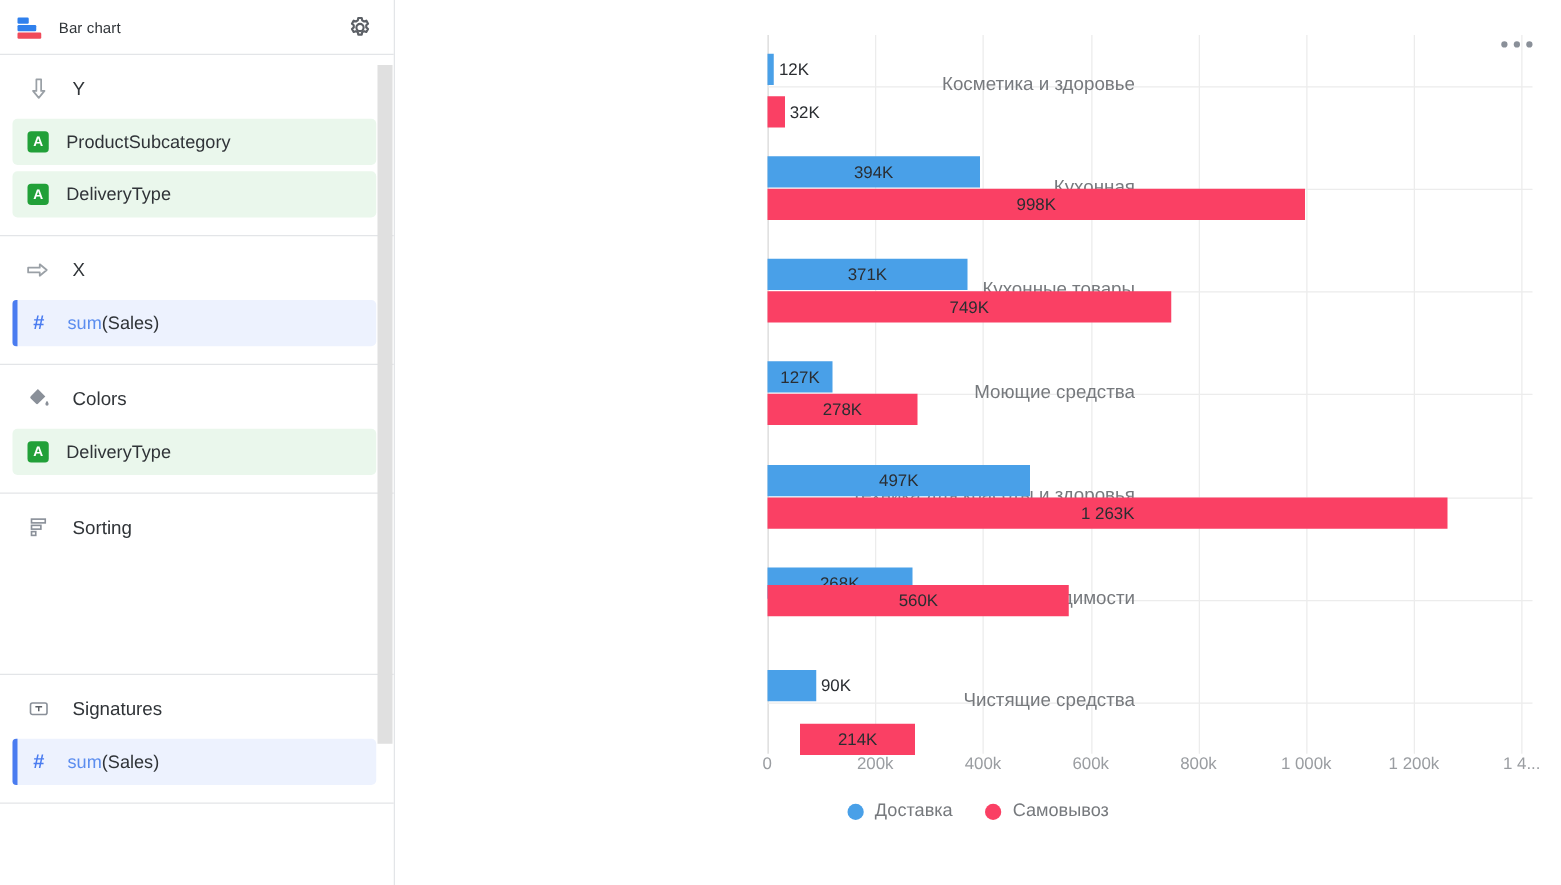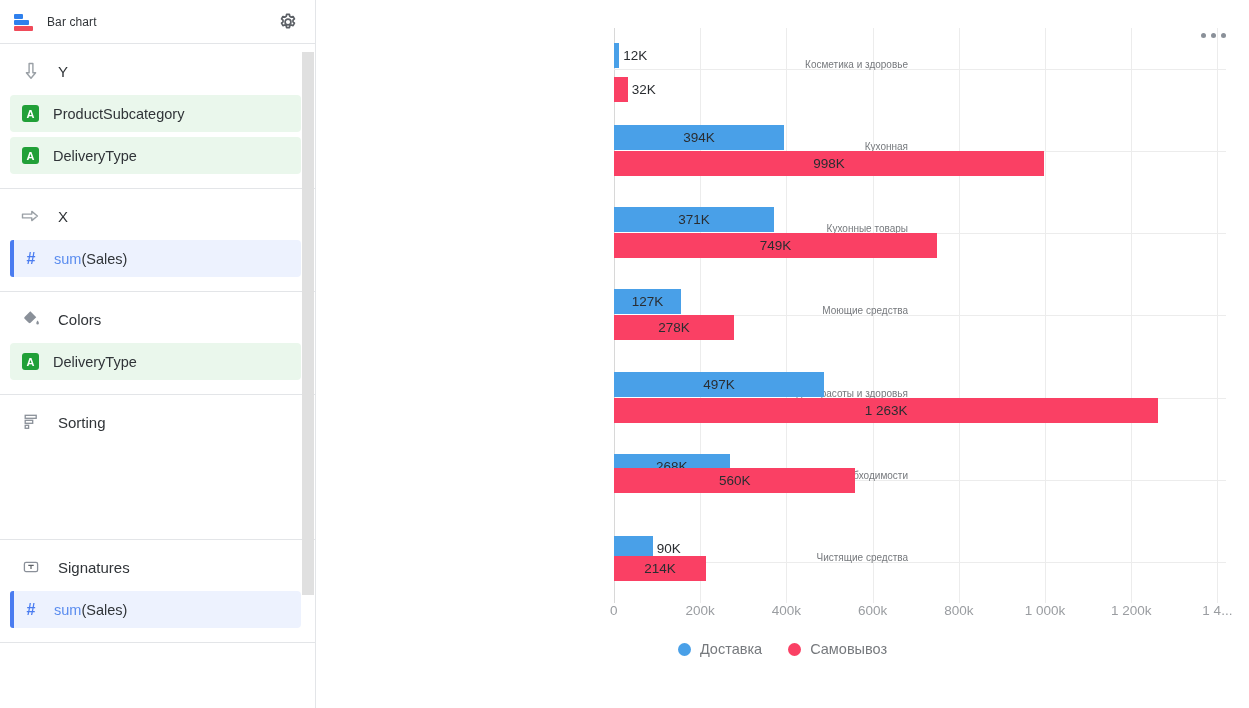--- a/index.html
+++ b/index.html
@@ -139,21 +139,21 @@
   }
   .bar-label.outside {
     position: absolute; left: calc(100% + 4px);
   }
 
   .cat-label {
     position: absolute;
     right: 318px;     
     width: 300px;
     text-align: right;
-    font-size: 10px; color: #76797d;
+    font-size: 15px; color: #76797d;
     white-space: nowrap;
   }
 
   
   #xaxis {
     position: absolute; left: 298px; top: 603px; width: 660px; height: 24px;
   }
   .xtick {
     position: absolute; top: 0;
     font-size: 13.5px; color: #9a9da1;
@@ -343,21 +343,21 @@
             <div class="bar-wrap" style="top: 41.0714px; width: 322.808px;">
               <div class="bar p" style="width: 322.808px;">
                 <span class="bar-label">749K</span>
               </div>
             </div>
           </div>
           <div class="cat-row" style="top: 246.429px; height: 82.1429px;">
             <div class="row-sep"></div>
             <div class="cat-label" style="top: 31.0714px;">Моющие средства</div>
             <div class="bar-wrap" style="top: 15.0714px; width: 54.7352px;">
-              <div class="bar d" style="width: 67px;">
+              <div class="bar d" style="width: 52px;">
                 <span class="bar-label">127K</span>
               </div>
             </div>
             <div class="bar-wrap" style="top: 41.0714px; width: 119.814px;">
               <div class="bar p" style="width: 119.814px;">
                 <span class="bar-label">278K</span>
               </div>
             </div>
           </div>
           <div class="cat-row" style="top: 328.571px; height: 82.1429px;">
@@ -389,21 +389,21 @@
             </div>
           </div>
           <div class="cat-row" style="top: 492.857px; height: 82.1429px;">
             <div class="row-sep"></div>
             <div class="cat-label" style="top: 31.0714px;">Чистящие средства</div>
             <div class="bar-wrap" style="top: 15.0714px; width: 19px;">
               <div class="bar d" style="width: 38.7887px;">
                 <span class="bar-label outside">90K</span>
               </div>
             </div>
-            <div class="bar-wrap" style="top: 35px; width: 92.231px;">
+            <div class="bar-wrap" style="top: 58px; width: 92.231px; padding-left: 26px;">
               <div class="bar p" style="width: 92.231px;">
                 <span class="bar-label">214K</span>
               </div>
             </div>
           </div>
         </div>
     </div>
 
     <div id="xaxis">
         <div class="xtick first" style="left: 0px;">0</div>

